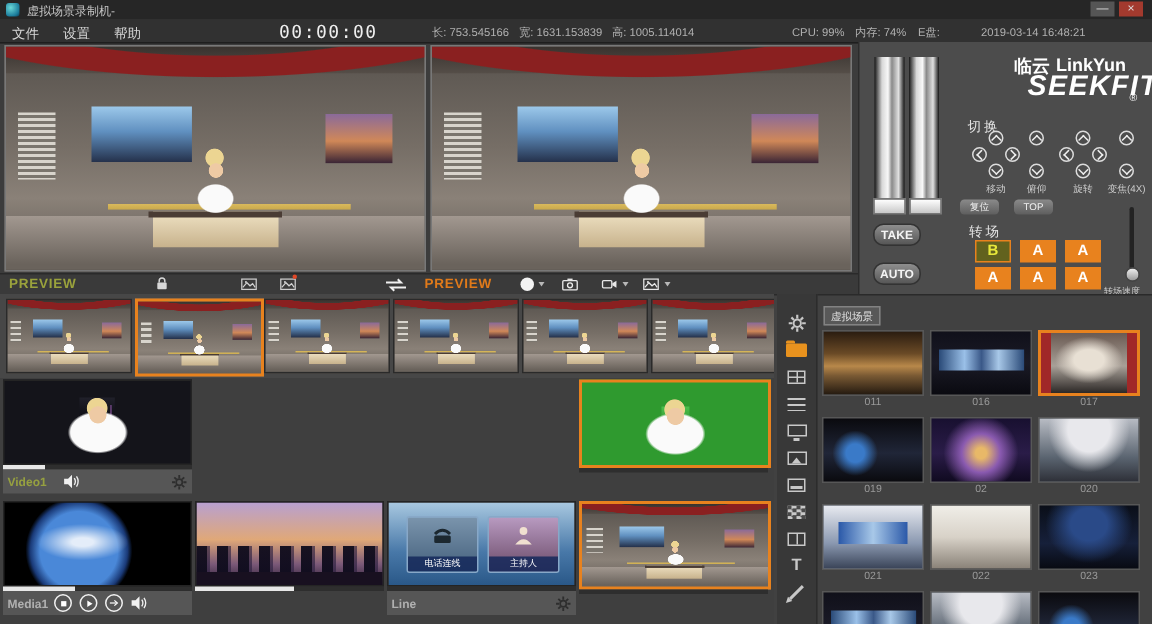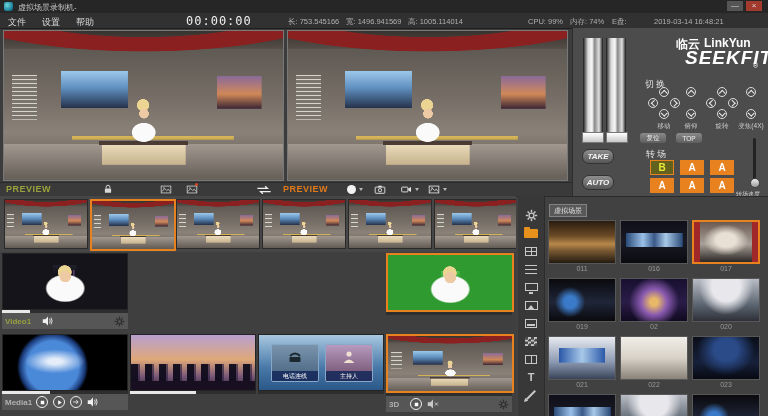--- a/index.html
+++ b/index.html
@@ -118,21 +118,21 @@
          box-sizing:border-box;display:flex;align-items:center;justify-content:center;}
   .chev{width:3.5px;height:3.5px;border-left:1.2px solid #eee;border-top:1.2px solid #eee;display:block;}
   .chev.up{transform:rotate(45deg) translate(0.5px,0.5px);}
   .chev.down{transform:rotate(225deg) translate(0.5px,0.5px);}
   .chev.left{transform:rotate(-45deg) translate(0.5px,0.5px);}
   .chev.right{transform:rotate(135deg) translate(0.5px,0.5px);}
   .padlabel{position:absolute;font-size:6.5px;color:#cccccc;text-align:center;white-space:nowrap;}
   .smallbtn{height:10px;background:linear-gradient(180deg,#8a8a8a,#5e5e5e);border-radius:3px;color:#f0f0f0;
             font-size:6.5px;display:flex;align-items:center;justify-content:center;padding:0 3px;}
   .bigbtn{width:32px;height:15px;background:linear-gradient(180deg,#8e8e8e,#565656);border:1px solid #333;
-          border-radius:7px;color:#f4f4f4;font-size:8px;font-weight:bold;display:flex;align-items:center;justify-content:center;box-sizing:border-box;font-style:italic;}
+          border-radius:7px;color:#f4f4f4;font-size:8px;font-weight:bold;display:flex;align-items:center;justify-content:center;box-sizing:border-box;}
   .tile{width:24px;height:15px;display:flex;align-items:center;justify-content:center;font-size:10px;font-weight:bold;box-sizing:border-box;}
   .tile-a{background:#e8821e;color:#fff;}
   .tile-b{background:#62621e;color:#e8e83a;border:1px solid #e8821e;}
   .slidertrack{width:3px;height:44px;background:#232323;border-radius:2px;}
   .sliderknob{width:8px;height:8px;border-radius:50%;background:linear-gradient(180deg,#eee,#999);border:1px solid #444;}
   .speedlabel{font-size:6px;color:#cccccc;}
 
   
   .rightbottom{left:516px;top:196px;width:252px;height:220px;background:#414141;border-top:1px solid #2a2a2a;}
   .iconstrip{left:518px;top:196px;width:26px;height:220px;background:#383838;border-right:1px solid #2c2c2c;}
@@ -257,21 +257,21 @@
     <div class="ab winbtn winmin">—</div>
     <div class="ab winbtn winclose">×</div>
   </div>
 
   <div class="ab menubar"></div>
   <div class="ab menuitem" style="left:8px">文件</div>
   <div class="ab menuitem" style="left:42px">设置</div>
   <div class="ab menuitem" style="left:76px">帮助</div>
   <div class="ab timer">00:00:00</div>
   <div class="ab stat" style="left:288px">长: 753.545166</div>
-  <div class="ab stat" style="left:346px">宽: 1496.941569</div>
+  <div class="ab stat" style="left:346px">宽: 1631.153839</div>
   <div class="ab stat" style="left:408px">高: 1005.114014</div>
   <div class="ab stat" style="left:528px">CPU: 99%</div>
   <div class="ab stat" style="left:570px">内存: 74%</div>
   <div class="ab stat" style="left:612px">E盘:</div>
   <div class="ab stat" style="left:654px">2019-03-14 16:48:21</div>
 
   <div class="ab scene pane" style="left:3px;top:30px;width:279px;height:149px"></div>
   <div class="ab scene pane" style="left:287px;top:30px;width:279px;height:149px"></div>
 
   <div class="ab modebar"></div>
@@ -380,40 +380,32 @@
       <div class="ab linebtn" style="left:66px;top:9px;background:linear-gradient(180deg,#b89ac0,#6a4a68)">
         <svg class="ab" style="left:15px;top:4px;color:#f0e0d0" width="16" height="16">
             <use href="#s-person"></use>
           </svg>
         <div class="cap">主持人</div>
       </div>
     </div>
     <div class="vprog">
         <i style="width:0%"></i>
       </div>
+    <div class="vbar">
+      <span class="vname" style="color:#b0b0b0">Line</span>
+      <svg width="11" height="11" style="color:#2e2e2e;margin-left:auto">
+          <use href="#s-gear"></use>
+        </svg>
+    </div>
   </div>
   <div class="ab" style="left:386px;top:334px">
     <div class="vthumb scene sel-orange"></div>
     <div class="vprog">
         <i style="width:0%"></i>
       </div>
-    <div class="vbar">
-      <span class="vname" style="color:#b0b0b0;width:16px">3D</span>
-      <span class="cbtn">
-          <svg width="7" height="7" style="color:#fff">
-            <use href="#s-stop"></use>
-          </svg>
-        </span>
-      <svg width="12" height="12" style="color:#c8c8c8">
-          <use href="#s-speaker-mute"></use>
-        </svg>
-      <svg width="11" height="11" style="color:#2e2e2e;margin-left:auto">
-          <use href="#s-gear"></use>
-        </svg>
-    </div>
   </div>
 
   <div class="ab ctrlpanel"></div>
 
   <div class="ab tbarbar" style="left:583px;top:38px"></div>
   <div class="ab tbarbar" style="left:606px;top:38px"></div>
   <div class="ab tbarhandle" style="left:582px;top:132px"></div>
   <div class="ab tbarhandle" style="left:606px;top:132px"></div>
 
   <div class="ab brandcn" style="left:676px;top:36px">临云</div>

